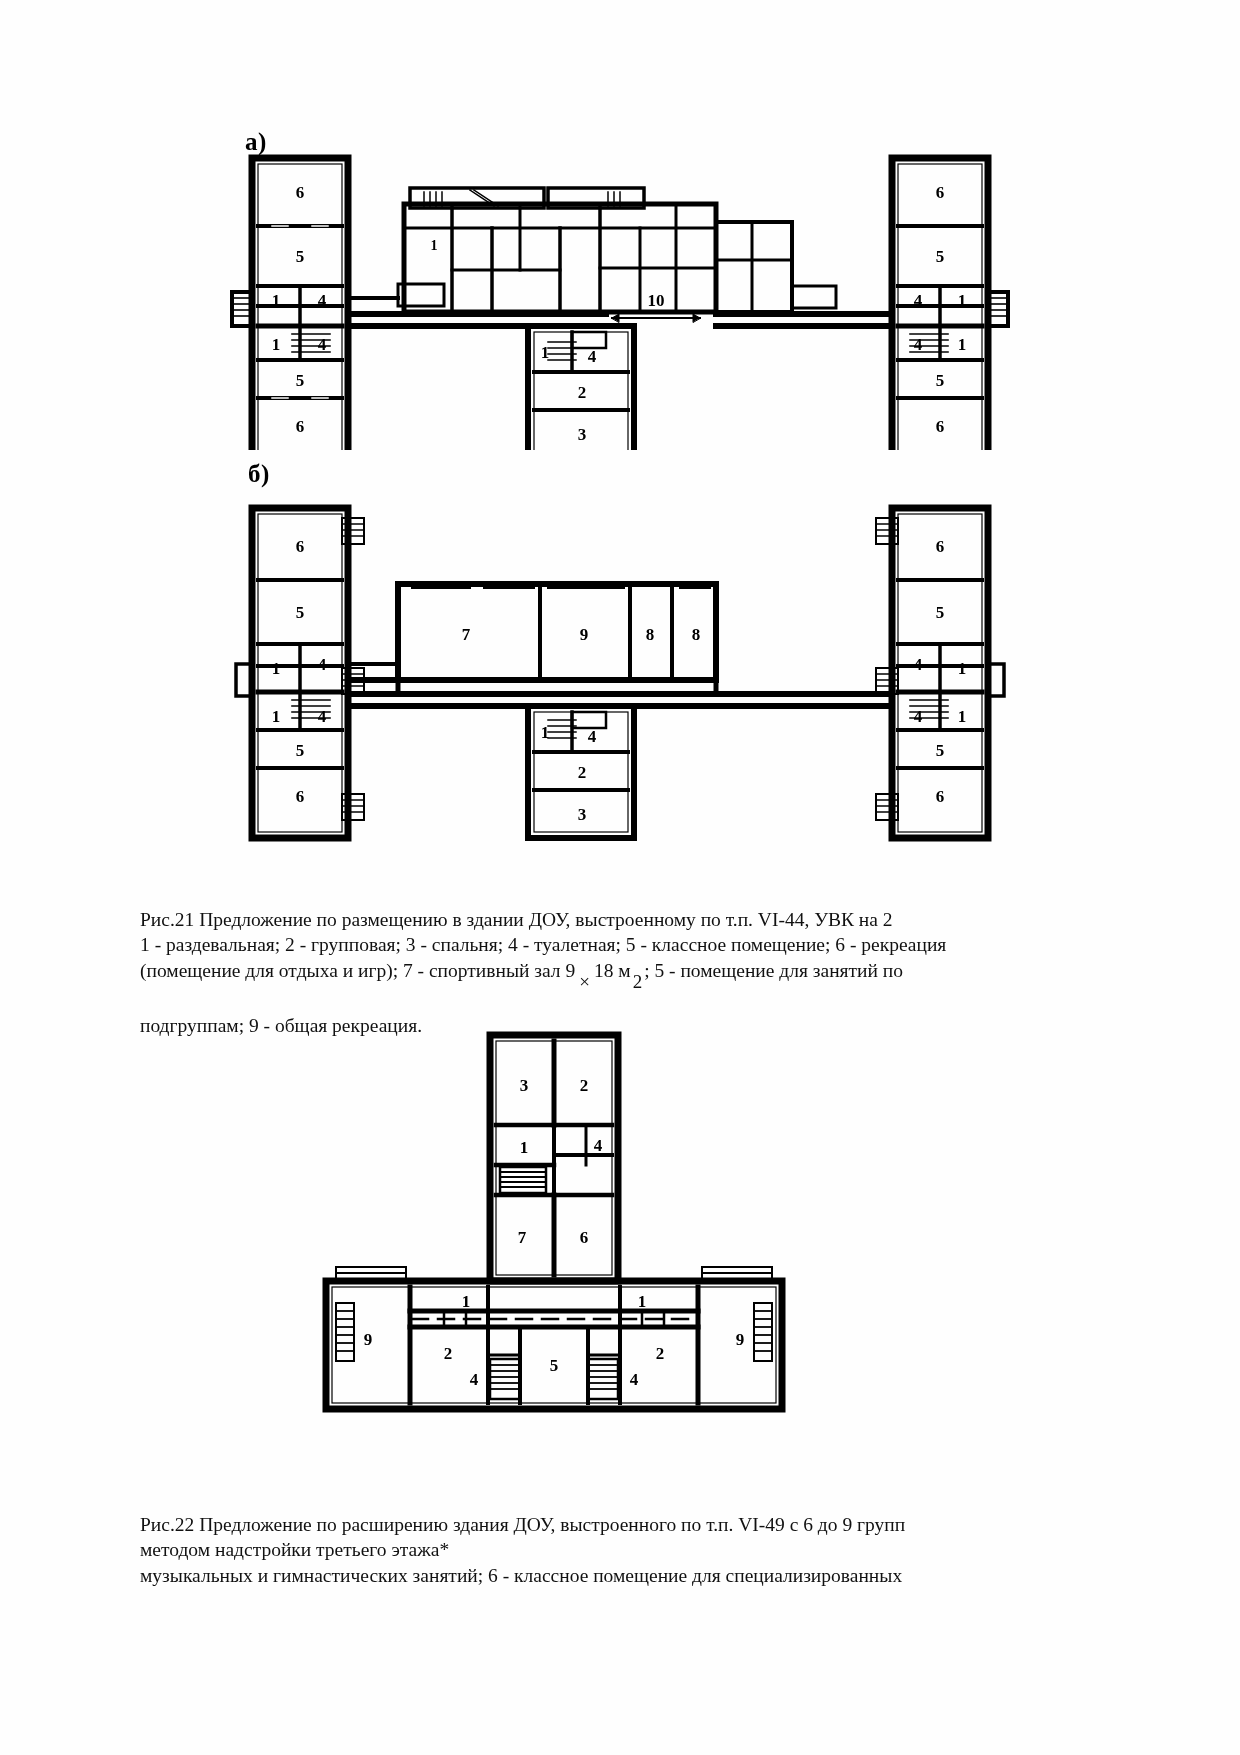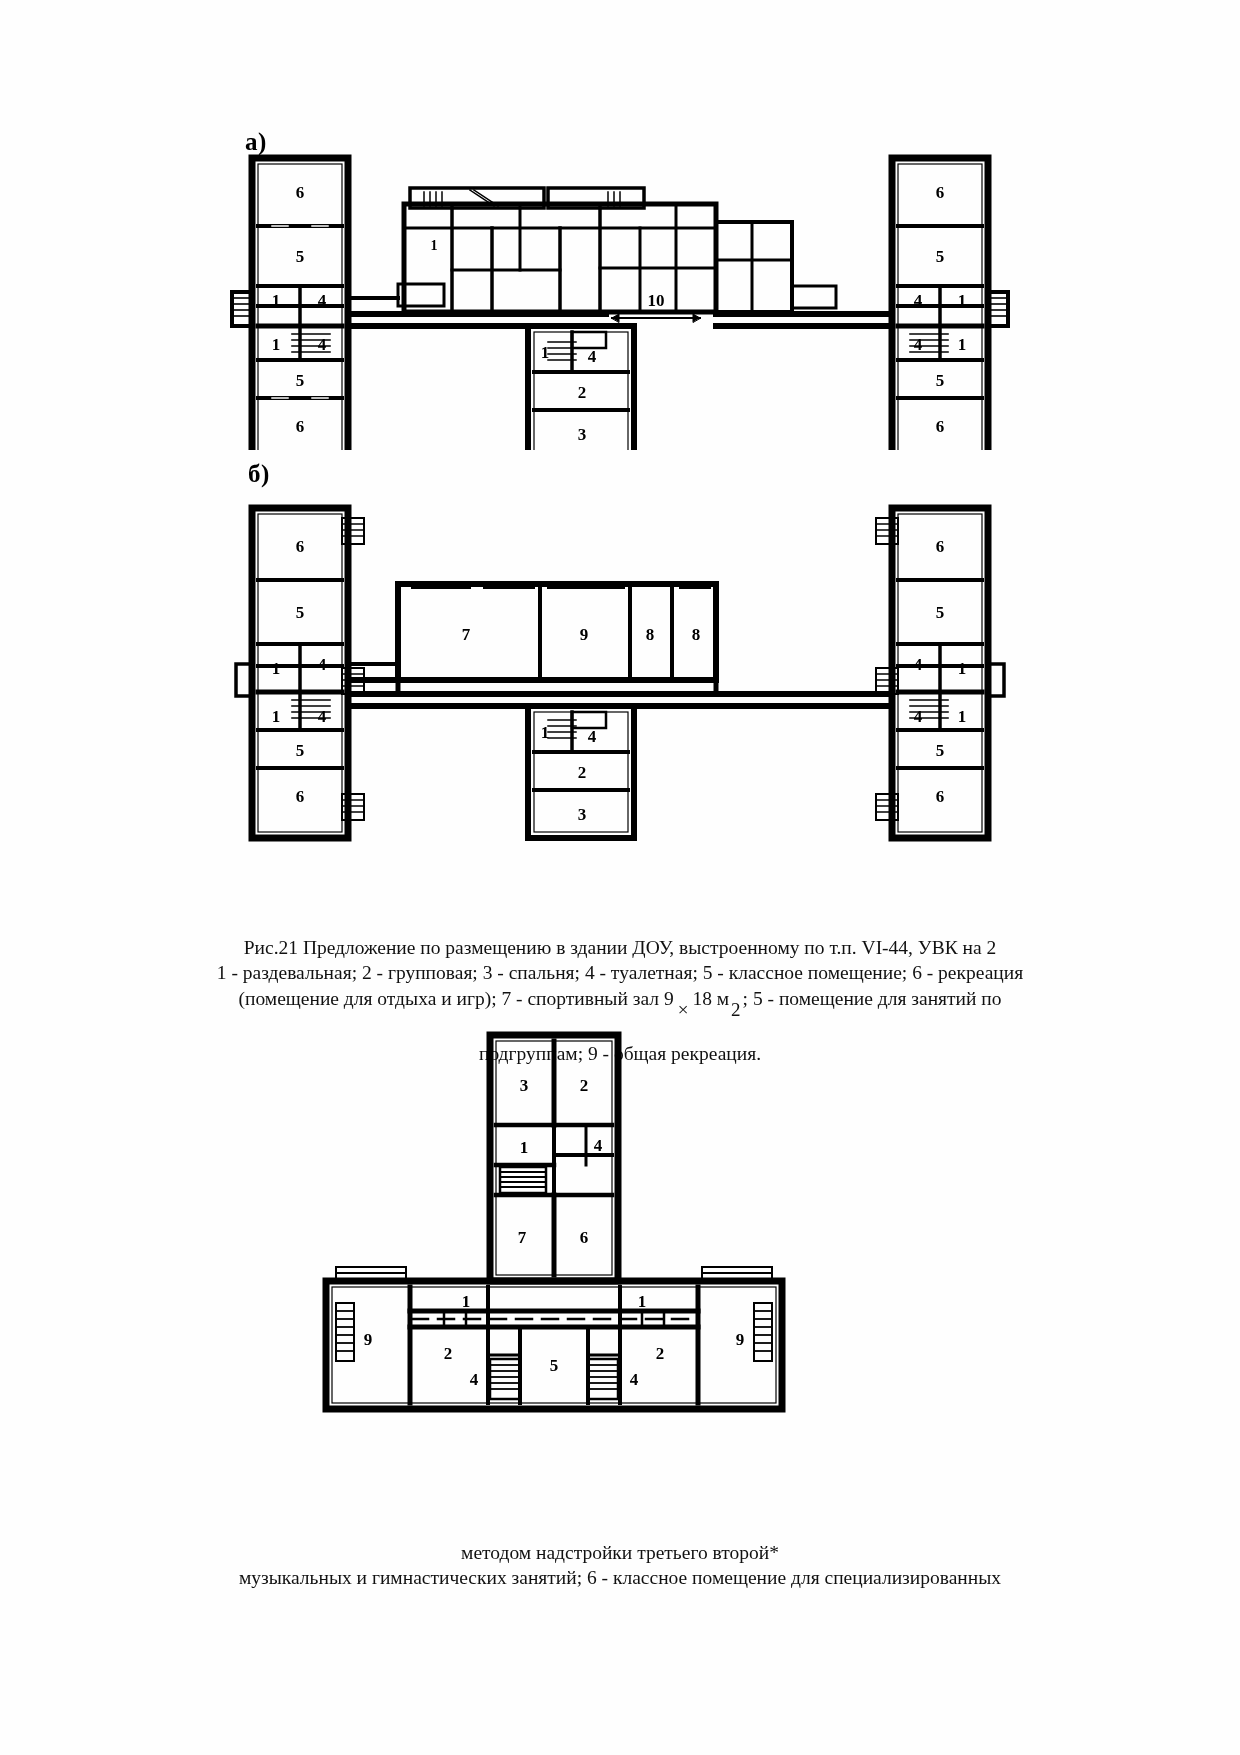--- a/index.html
+++ b/index.html
@@ -47,25 +47,23 @@
     color: #000;
   }
   #panel-letter-a { left: 245px; top: 18px; }
   #panel-letter-b { left: 248px; top: 350px; }
 
   
   .caption {
     position: absolute;
     left: 140px;
     width: 960px;
-    text-align: center;
     font-size: 19.5px;
     line-height: 1.3;
     color: #111;
-    margin-top: 28px;
   }
   .caption .line { display: block; }
 
   #caption-21 { top: 797px; }
   #caption-21 .legend-lines { margin-top: 0; }
 
   #caption-22 { top: 497px; }
 
   
   .inline-frag { white-space: nowrap; }
@@ -529,20 +527,21 @@
           <text class="rm" x="474" y="370" text-anchor="middle">4</text>
           <text class="rm" x="554" y="356" text-anchor="middle">5</text>
           <text class="rm" x="642" y="292" text-anchor="middle">1</text>
           <text class="rm" x="634" y="370" text-anchor="middle">4</text>
           <text class="rm" x="660" y="344" text-anchor="middle">2</text>
           <text class="rm" x="740" y="330" text-anchor="middle">9</text>
         </g>
       </svg>
 
       <div class="caption" id="caption-22">
-        <span class="line">методом надстройки третьего второй*</span>
+        <span class="line">Рис.22 Предложение по расширению здания ДОУ, выстроенного по т.п. VI-49 с 6 до 9 групп</span>
+        <span class="line">методом надстройки третьего этажа*</span>
         <span class="line">музыкальных и гимнастических занятий; 6 - классное помещение для специализированных</span>
       </div>
 
     </div>
   </div>
 
 </div>
 
 </body></html>

